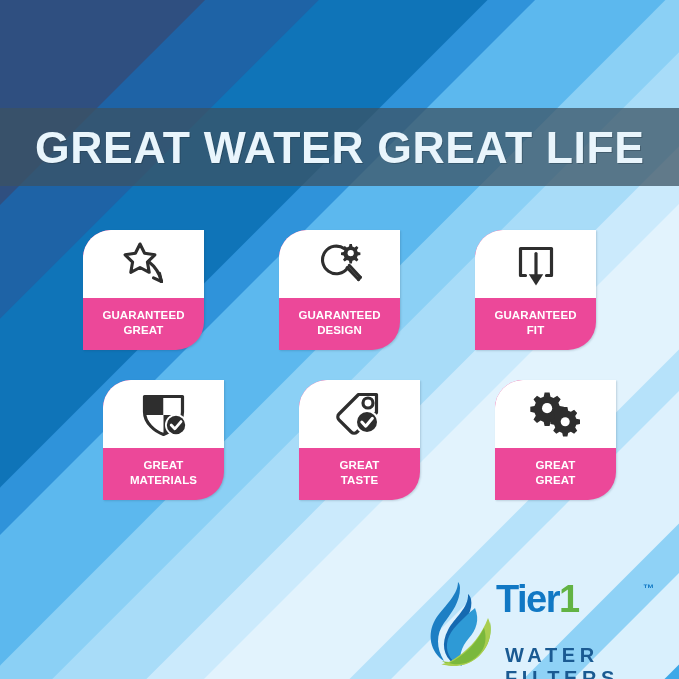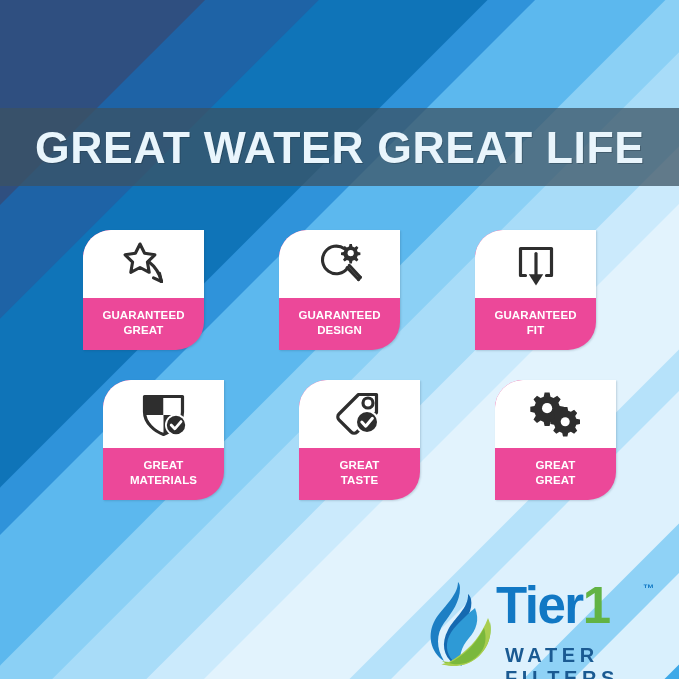--- a/index.html
+++ b/index.html
@@ -111,21 +111,21 @@
     top: 578px;
     width: 240px;
     height: 92px;
   }
   .logo-drop { position: absolute; left: 0; top: 0; }
   .logo-word {
     position: absolute;
     left: 72px;
     top: 2px;
     color: #1178c4;
-    font-size: 51px;
+    font-size: 38px;
     font-weight: bold;
     letter-spacing: -1.5px;
     line-height: 1;
   }
   .logo-word .num { color: #62b344; }
   .logo-tm {
     position: absolute;
     left: 219px;
     top: 4px;
     color: #1178c4;

